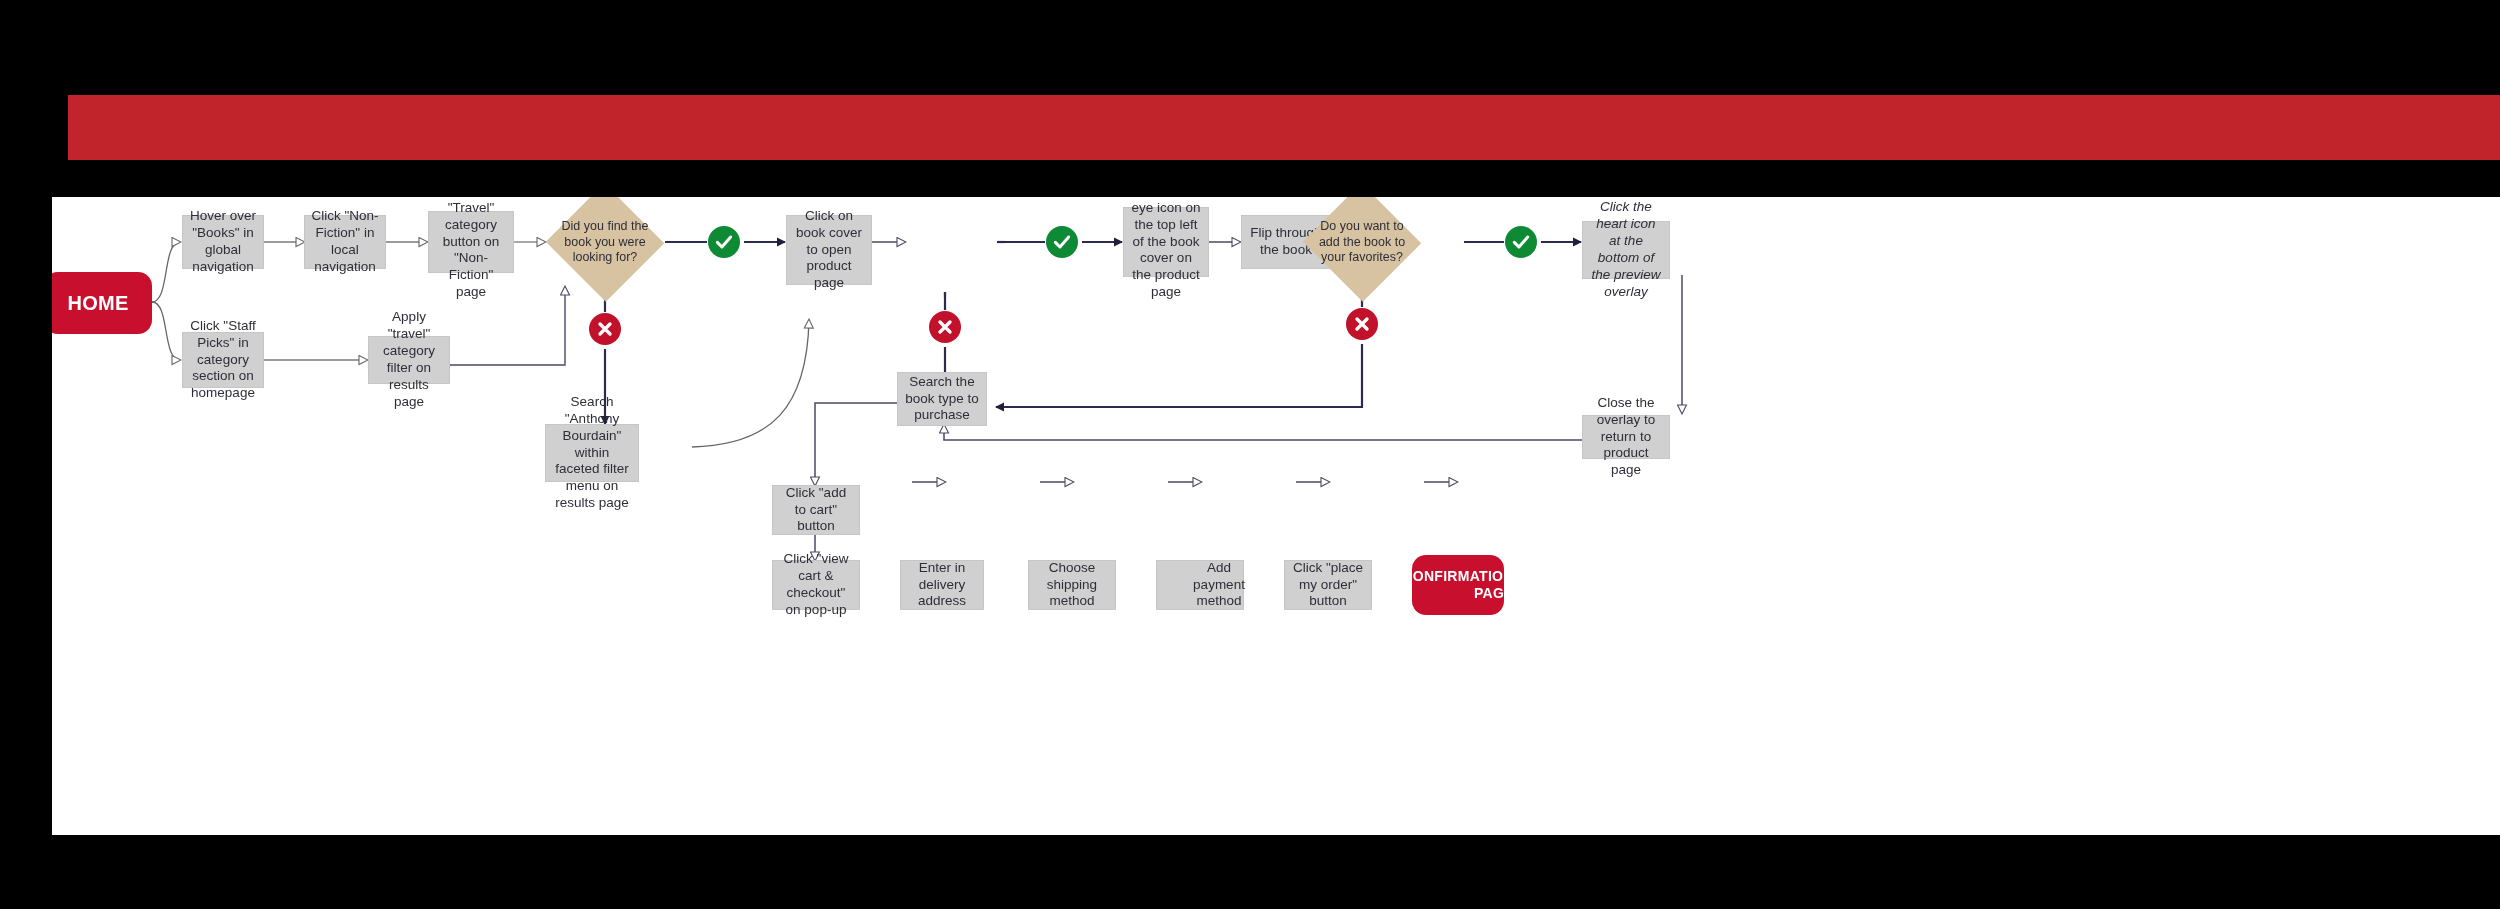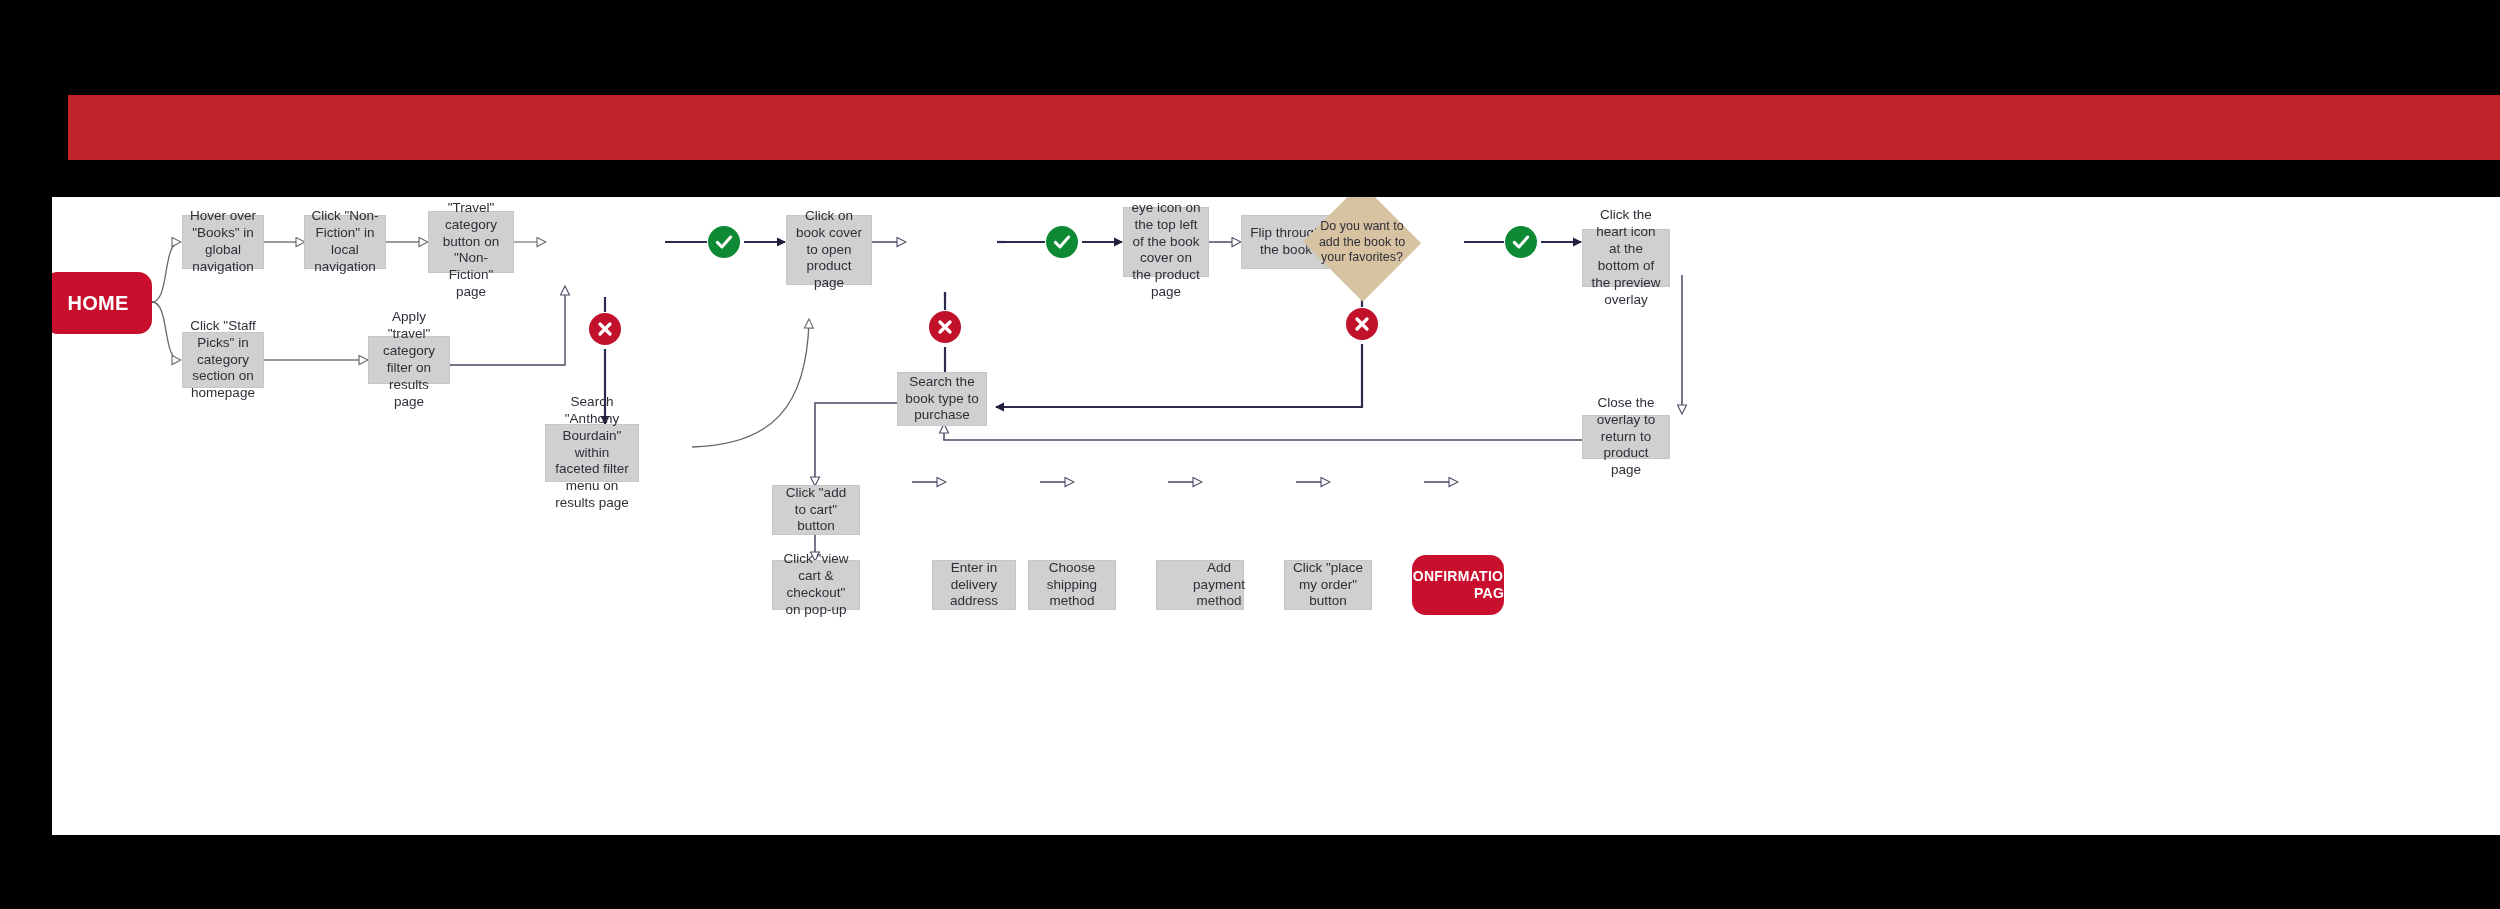--- a/index.html
+++ b/index.html
@@ -217,20 +217,24 @@
     </div>
 
     <div class="node process" style="left:130px; top:135px; width:82px; height:56px;">
       <span>Click "Staff Picks" in category section on homepage</span>
     </div>
 
     <div class="node process" style="left:316px; top:139px; width:82px; height:48px;">
       <span>Apply "travel" category filter on results page</span>
     </div>
 
+    <div class="node decision" style="left:493px; top:-13px; width:120px; height:117px;">
+      <div class="dshape"></div>
+      <span class="dlabel">Did you find the book you were looking for?</span>
+    </div>
 
     <div class="node process" style="left:493px; top:227px; width:94px; height:58px;">
       <span>Search "Anthony Bourdain" within faceted filter menu on results page</span>
     </div>
 
     <div class="node process" style="left:734px; top:18px; width:86px; height:70px;">
       <span>Click on book cover to open product page</span>
     </div>
 
 
@@ -241,41 +245,41 @@
     <div class="node process" style="left:1189px; top:18px; width:90px; height:54px;">
       <span>Flip through the book</span>
     </div>
 
     <div class="node decision" style="left:1252px; top:-13px; width:120px; height:117px;"></div>
     <div class="node decision" style="left:1250px; top:-13px; width:120px; height:117px;">
       <div class="dshape"></div>
       <span class="dlabel">Do you want to add the book to your favorites?</span>
     </div>
 
-    <div class="node process" style="left:1530px; top:32px; width:88px; height:58px;">
+    <div class="node process" style="left:1530px; top:24px; width:88px; height:58px;font-style:italic;">
       <span>Click the heart icon at the bottom of the preview overlay</span>
     </div>
 
     <div class="node process" style="left:1530px; top:218px; width:88px; height:44px;text-align:center;">
       <span>Close the overlay to return to product page</span>
     </div>
 
     <div class="node process" style="left:845px; top:175px; width:90px; height:54px;">
       <span>Search the book type to purchase</span>
     </div>
 
     <div class="node process" style="left:720px; top:288px; width:88px; height:50px;">
       <span>Click "add to cart" button</span>
     </div>
 
     <div class="node process" style="left:720px; top:363px; width:88px; height:50px;">
       <span>Click "view cart &amp; checkout" on pop-up</span>
     </div>
 
-    <div class="node process" style="left:848px; top:363px; width:84px; height:50px;margin-left:32px;">
+    <div class="node process" style="left:848px; top:363px; width:84px; height:50px;">
       <span>Enter in delivery address</span>
     </div>
 
     <div class="node process" style="left:976px; top:363px; width:88px; height:50px;">
       <span>Choose shipping method</span>
     </div>
 
     <div class="node process" style="left:1104px; top:363px; width:88px; height:50px;padding-left:44px;">
       <span>Add payment method</span>
     </div>

